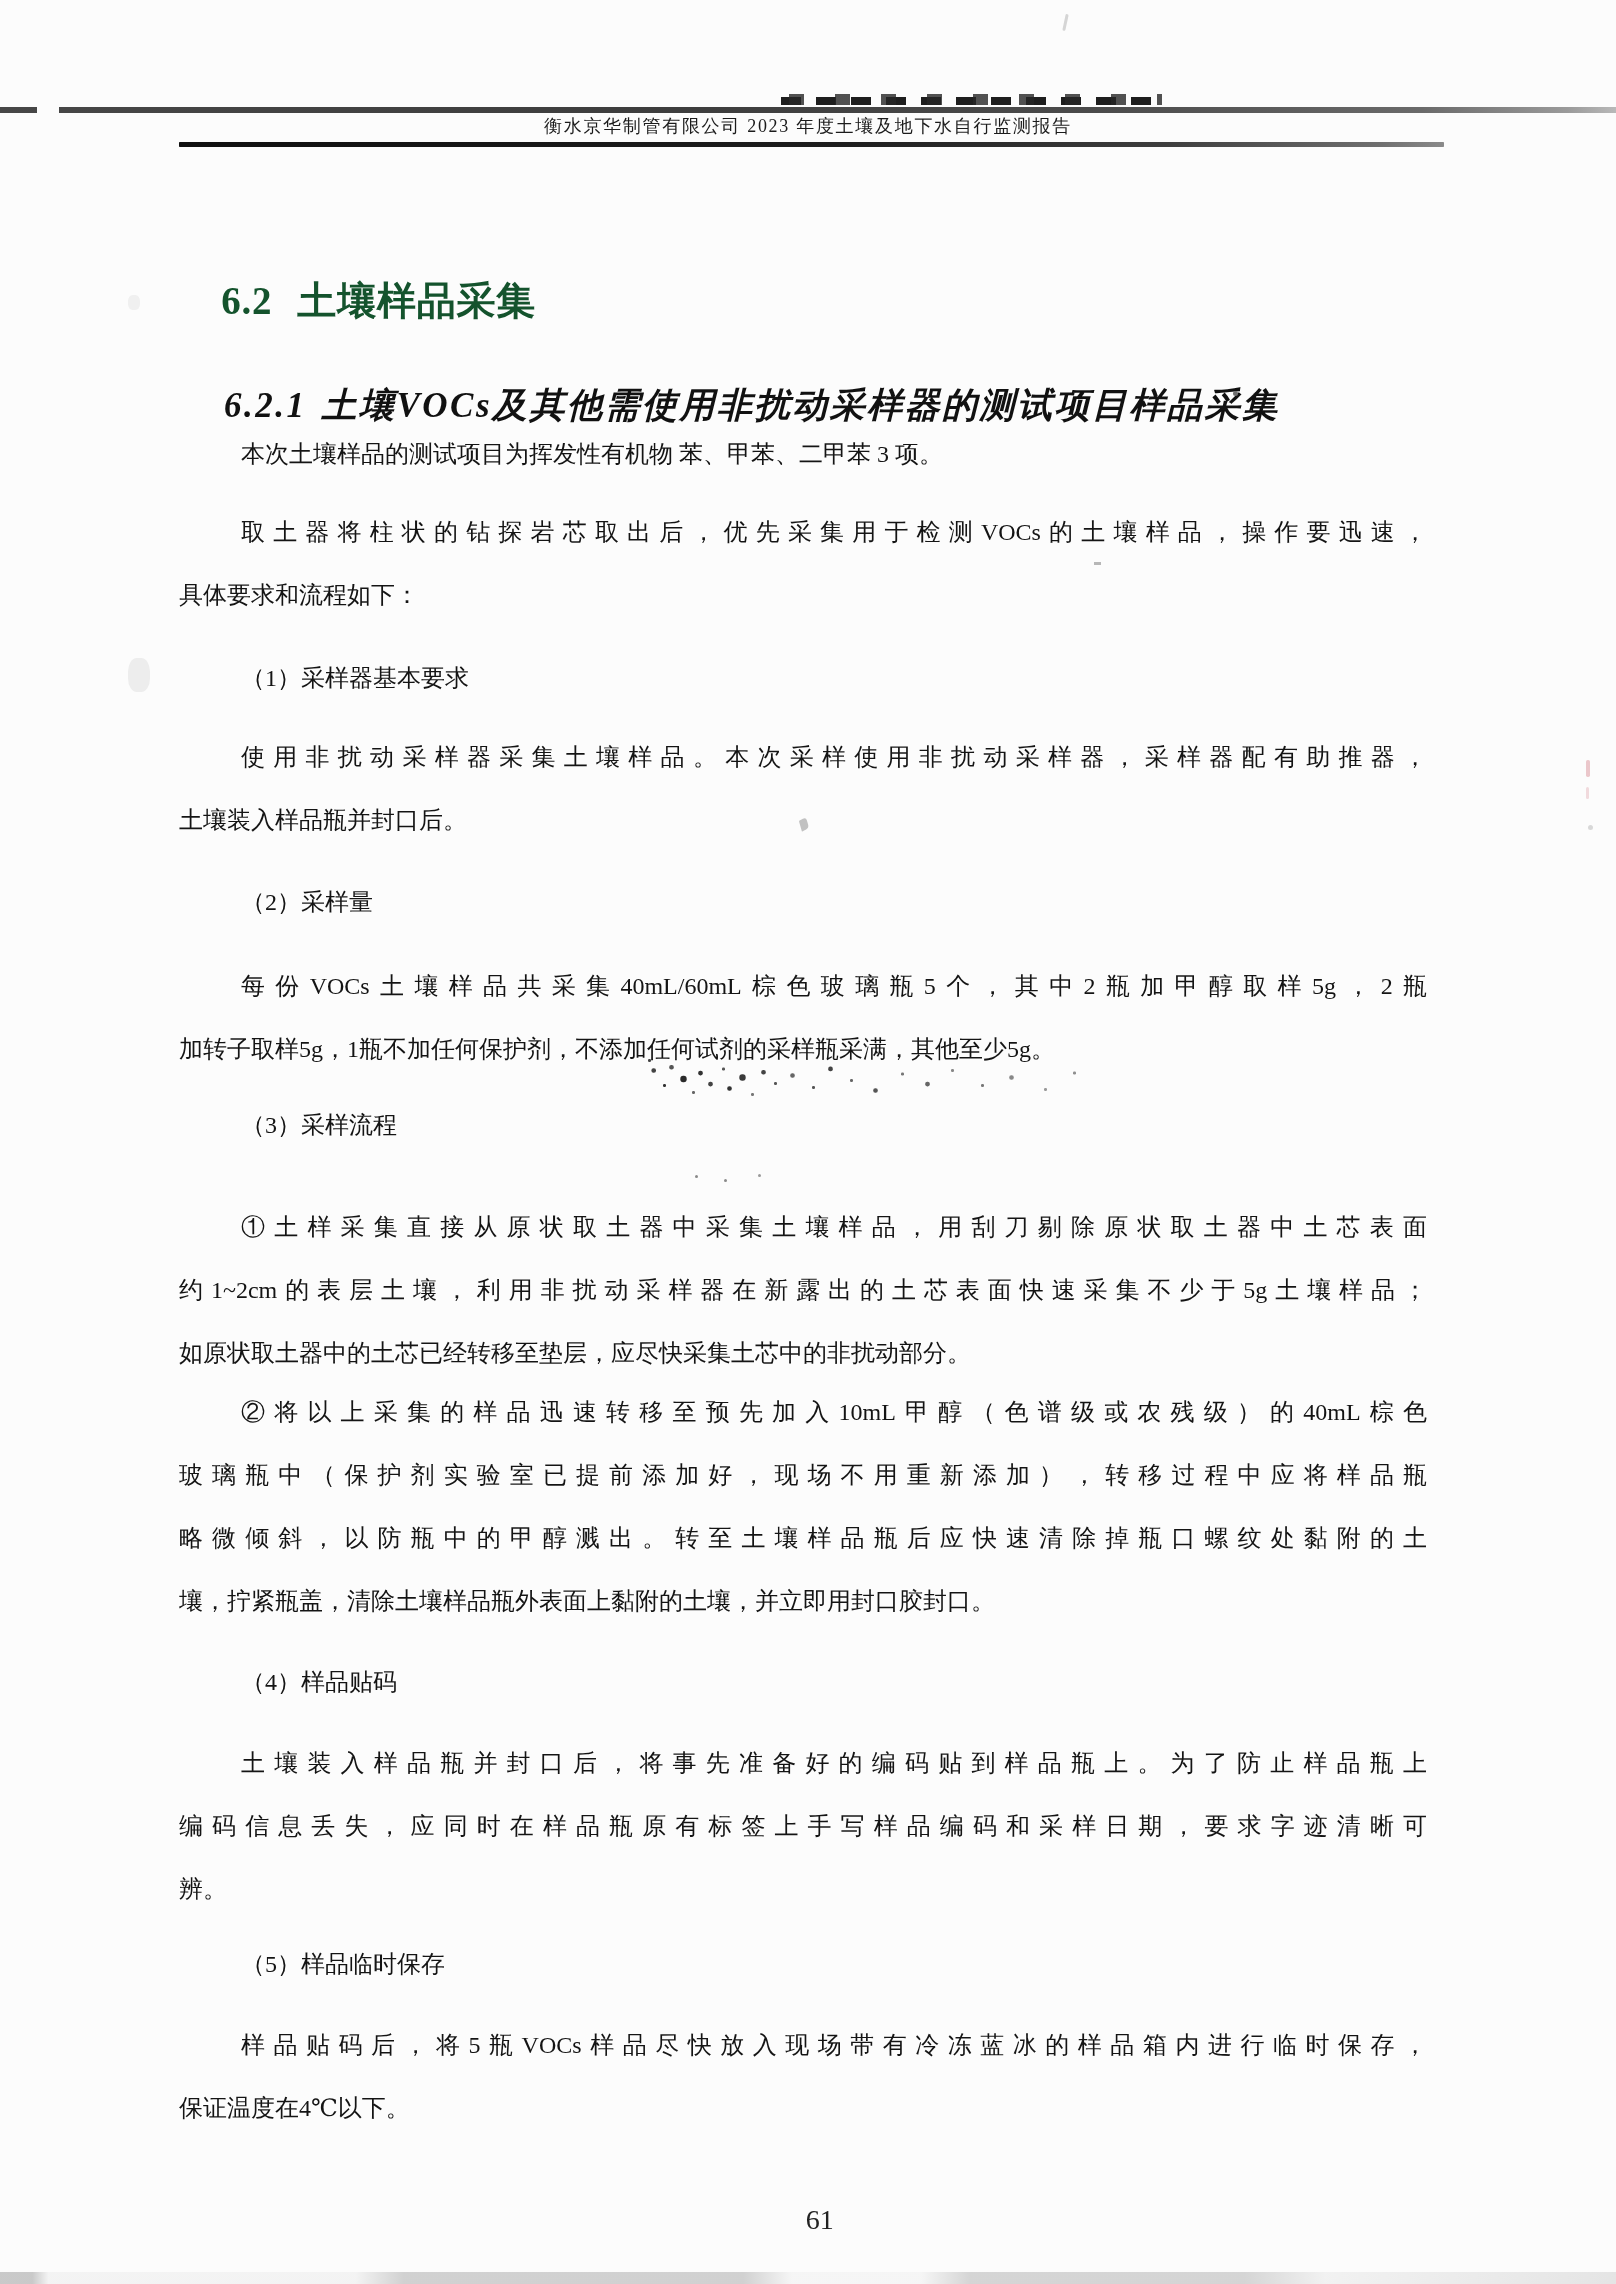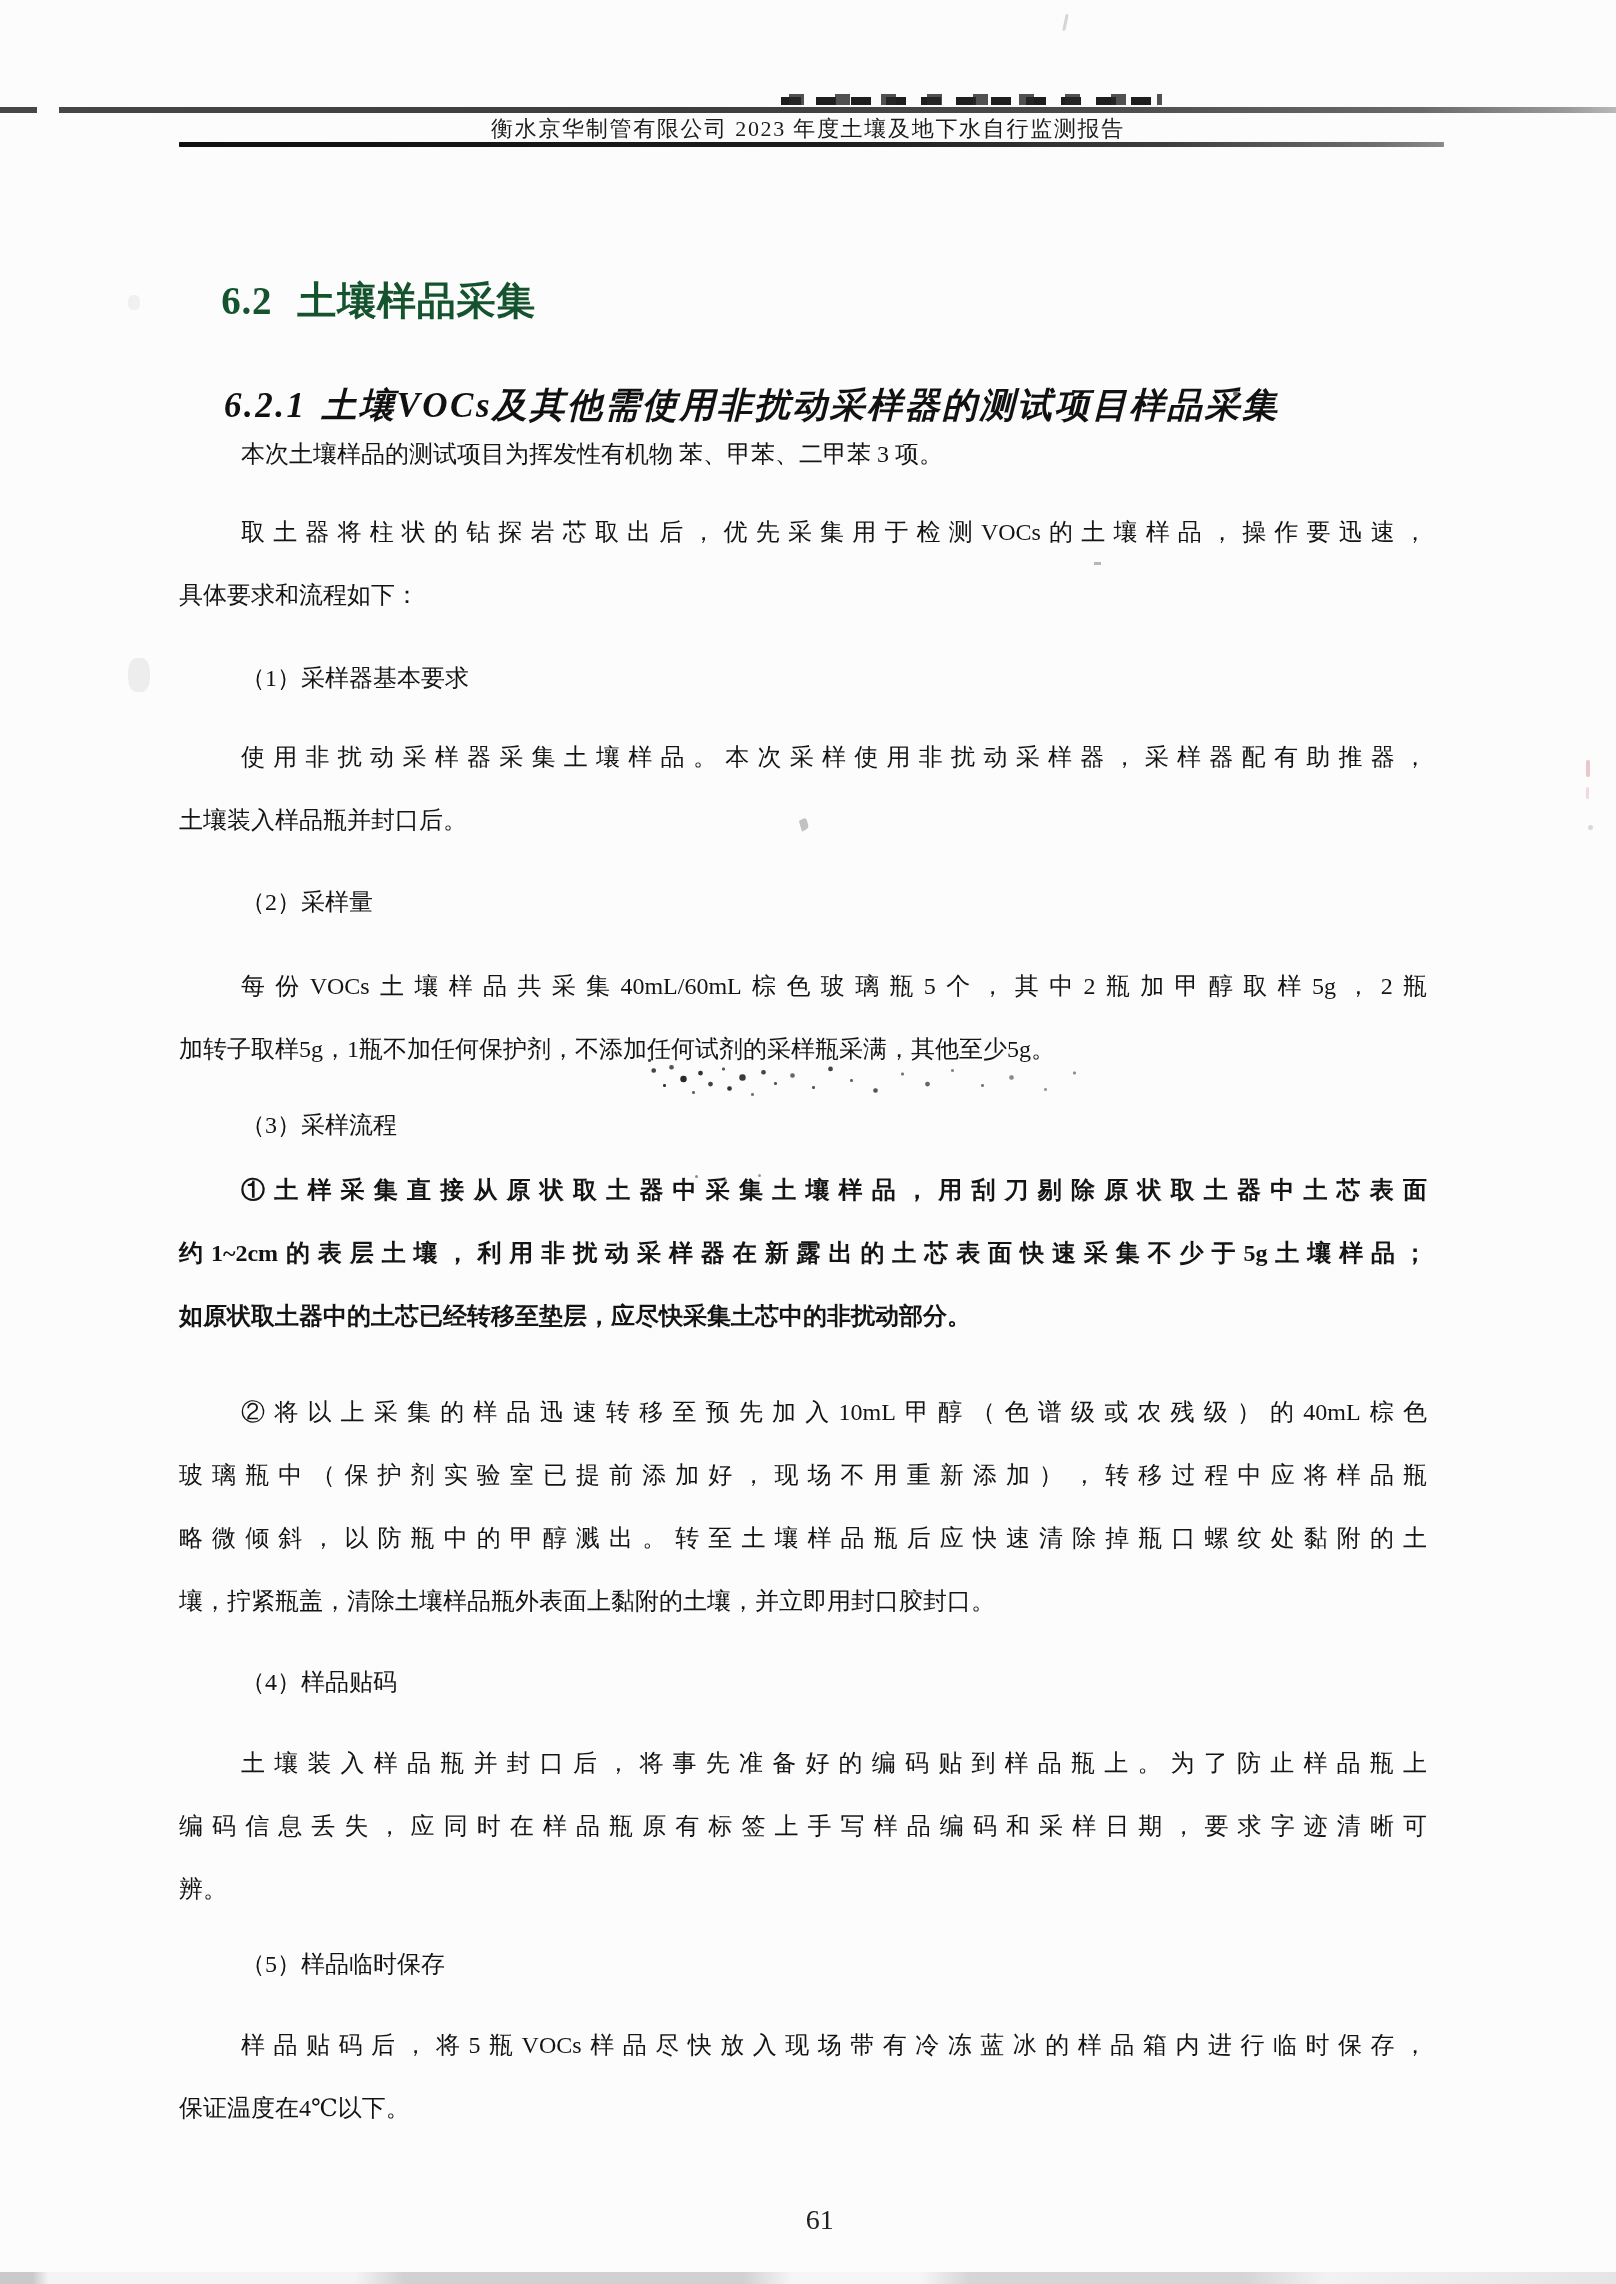--- a/index.html
+++ b/index.html
@@ -25,21 +25,21 @@
   .smudge .s1{
     position:absolute;left:0;top:3.4px;width:100%;height:7.6px;
     background:repeating-linear-gradient(90deg,#1e1e1e 0 20px,rgba(0,0,0,0) 20px 35px);
   }
   .smudge .s2{
     position:absolute;left:0;top:0;width:100%;height:11px;opacity:.8;
     background:repeating-linear-gradient(90deg,transparent 0 7.6px,#262626 7.6px 23px,transparent 23px 46px);
   }
   .header-title{
     position:absolute;left:0;top:114px;width:100%;
-    text-align:center;font-size:22px;letter-spacing:1.7px;color:#1b1b1b;
+    text-align:center;font-size:18px;letter-spacing:1.7px;color:#1b1b1b;
     white-space:pre;
   }
   .rule-mid{
     position:absolute;left:179px;top:142px;width:1265px;height:5px;border-radius:0.8px;
     background:linear-gradient(90deg,#101010 0%,#1d1d1d 52%,#3e3e3e 78%,#6f6f6f 95%,#8a8a8a 100%);
   }
 
   
   .h62{
     position:absolute;left:179px;top:229px;
@@ -53,21 +53,21 @@
   .h621 .ht{margin-left:15px;}
 
   
   .blk{position:absolute;left:179px;width:1248px;font-size:24px;color:#141414;}
   .line{height:63px;line-height:63px;}
   .ind{text-indent:62px;}
   .j{text-align:justify;text-align-last:justify;}
   .nw{white-space:pre;}
 
   .p1{top:423px;}  .p2{top:501px;}  .i1{top:647px;}  .p3{top:726px;}
-  .i2{top:871px;} .p4{top:955px;} .i3{top:1094px;} .p5{top:1159px;font-weight:bold;}
+  .i2{top:871px;} .p4{top:955px;} .i3{top:1094px;} .p5{top:1196px;}
   .p6{top:1381px;} .i4{top:1651px;} .p7{top:1732px;} .i5{top:1933px;}
   .p8{top:2014px;}
 
   
   .footer{
     position:absolute;left:0;top:2204px;width:100%;
     text-align:center;font-size:28px;color:#222;text-indent:23.6px;
   }
   .bottom-band{
     position:absolute;left:0;top:2272px;width:100%;height:11.8px;

